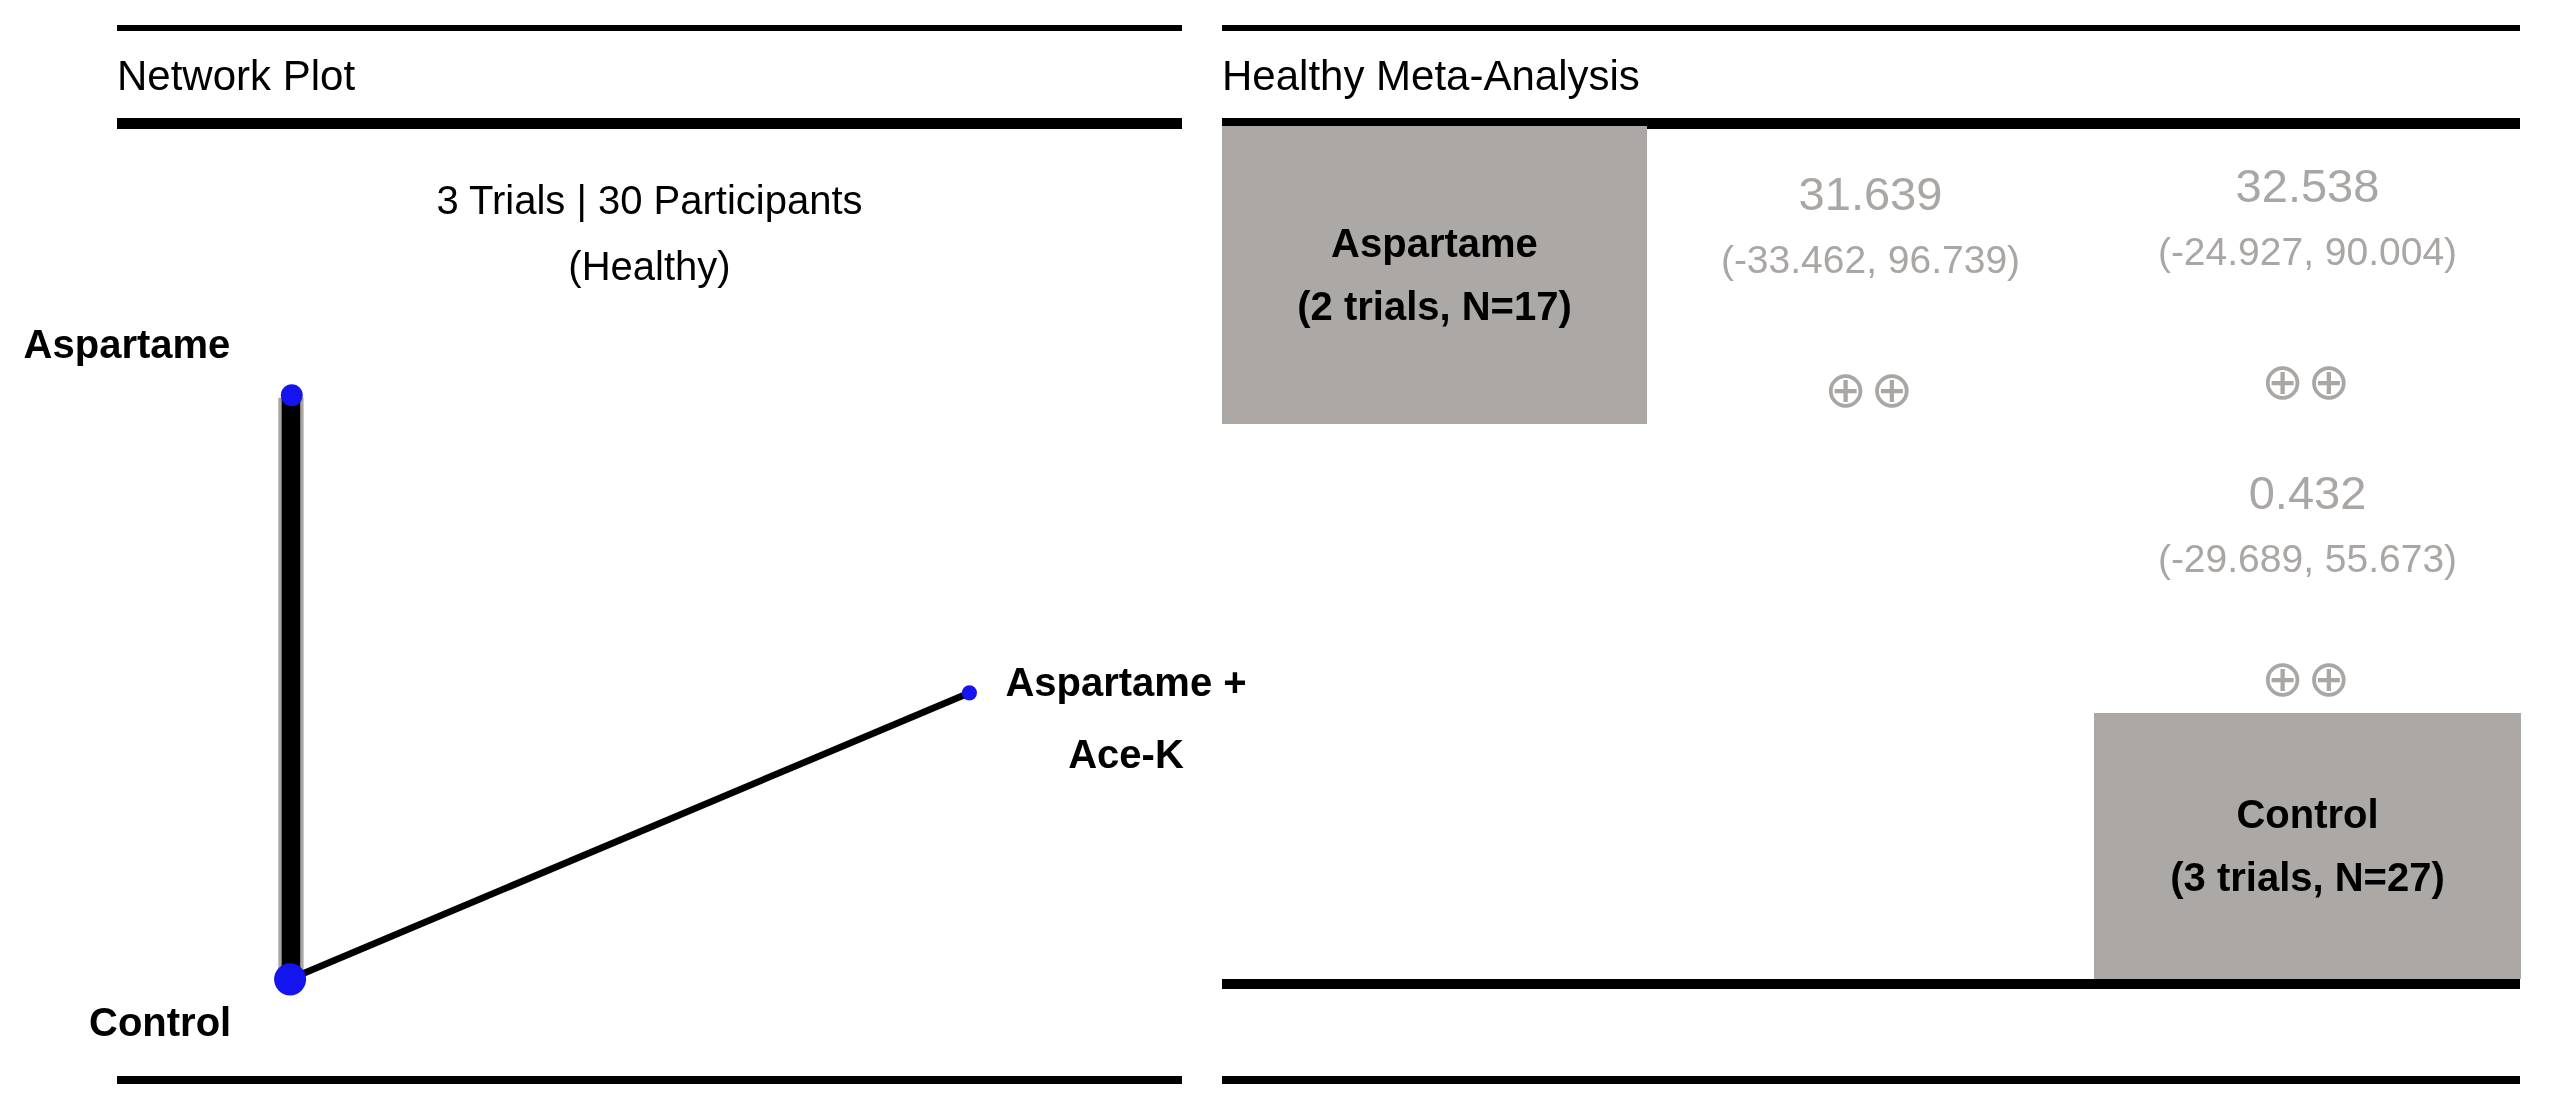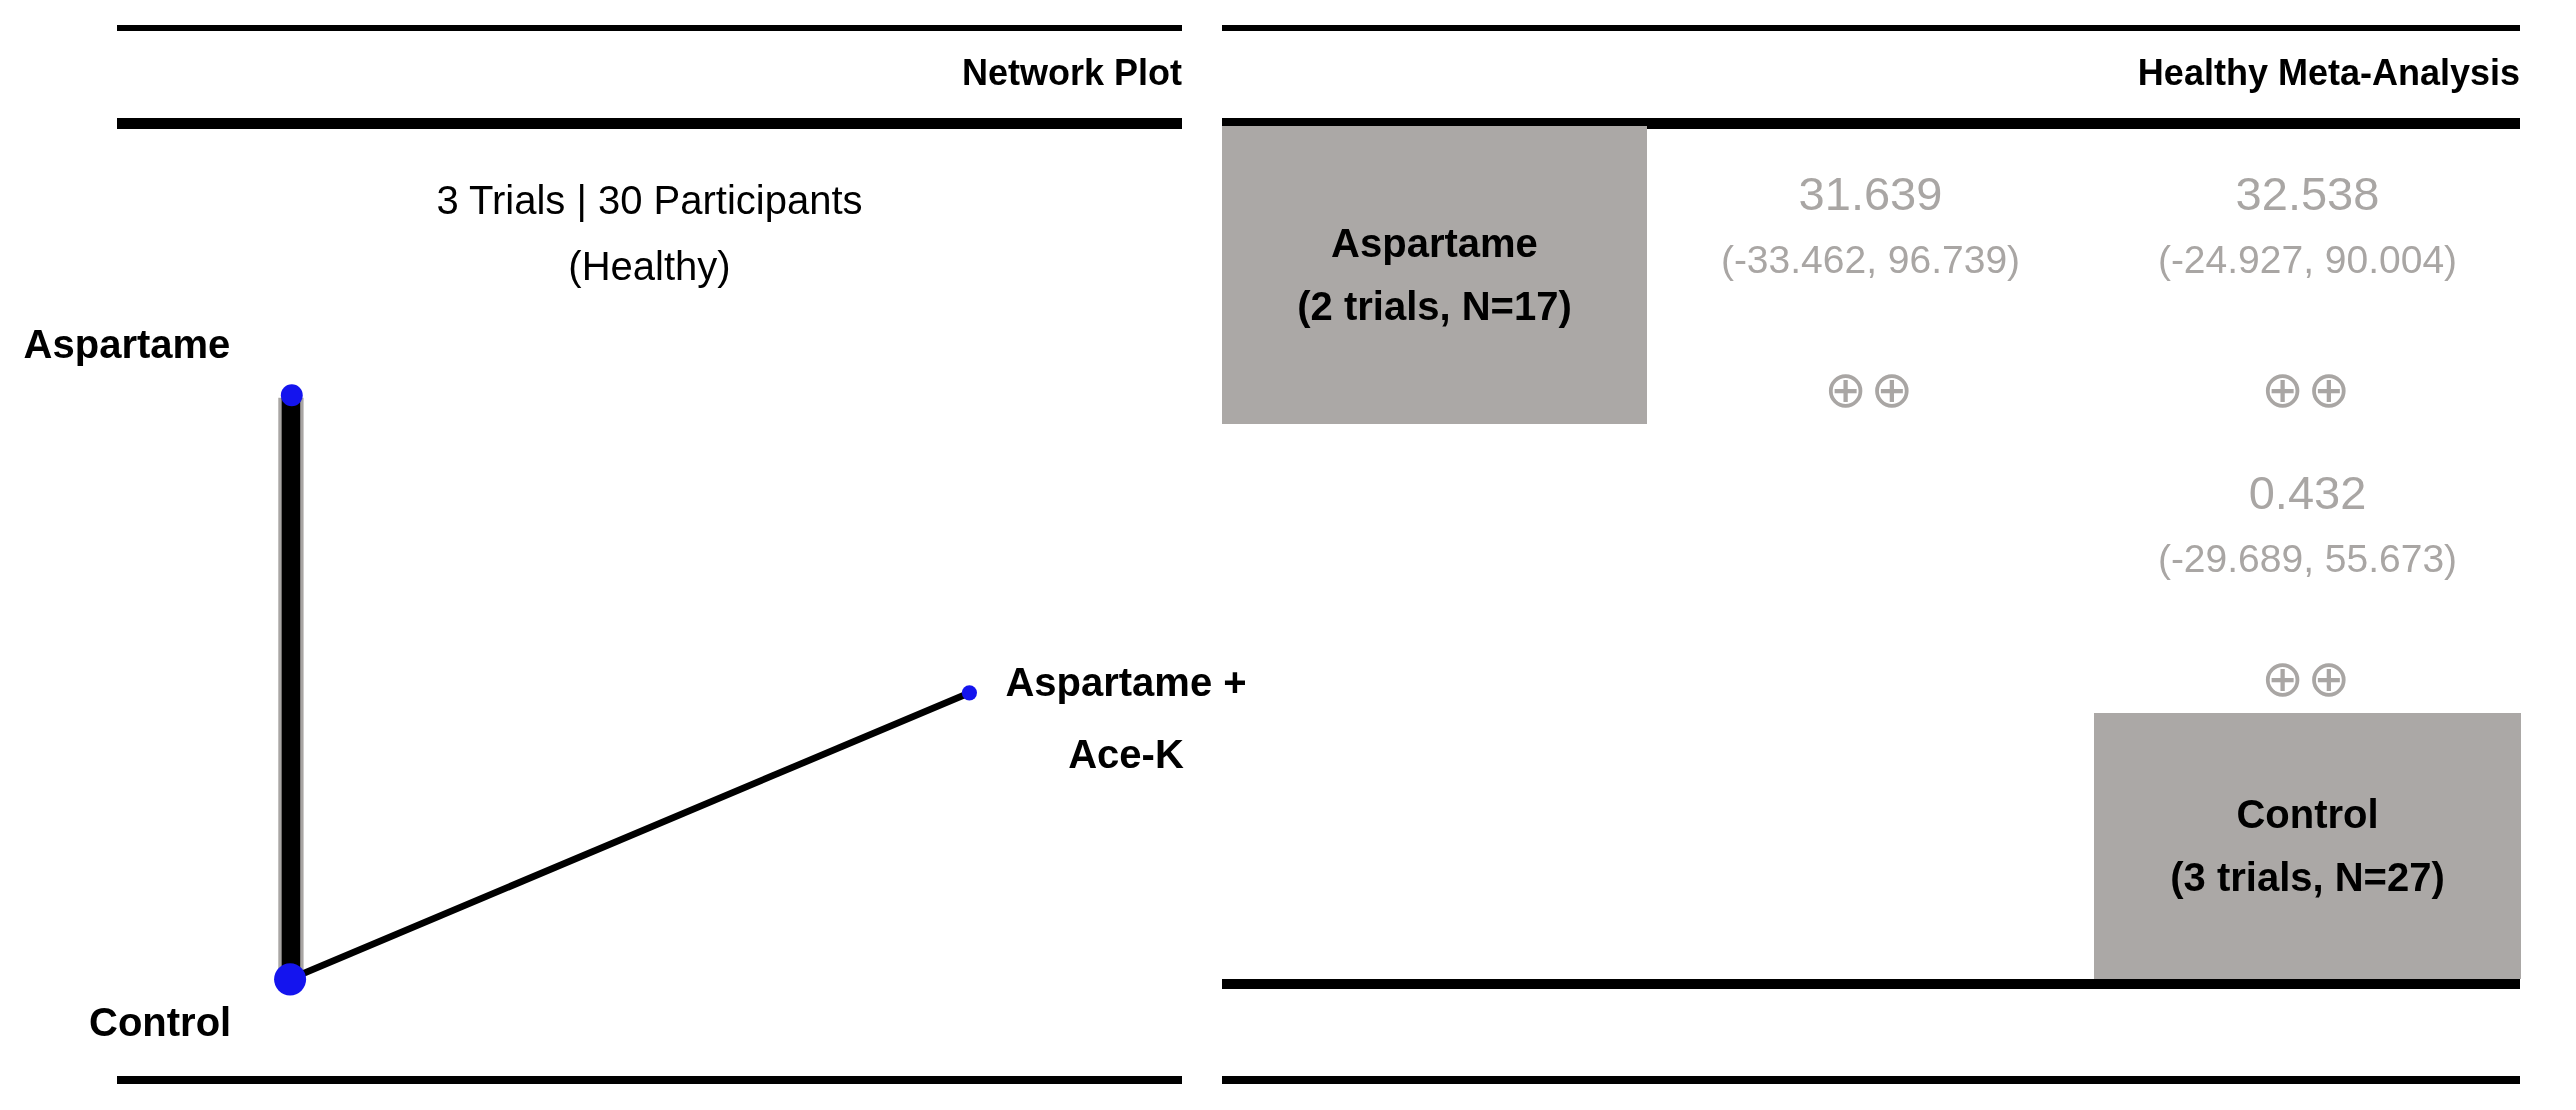--- a/index.html
+++ b/index.html
@@ -6,23 +6,23 @@
   #fig{
     position:relative;
     width:2576px;height:1110px;
     background:#ffffff;
     font-family:"Liberation Sans", sans-serif;
     overflow:hidden;
   }
   .rule{position:absolute;background:#000000;}
   .panel-title{
     position:absolute;
-    text-align:right;
-    font-weight:700;
-    font-size:36px;
+    text-align:left;
+    font-weight:400;
+    font-size:42px;
     color:#000000;
   }
   .subtitle{
     position:absolute;
     text-align:center;
     font-weight:400;
     font-size:40px;
     line-height:66px;
     color:#000000;
   }
@@ -132,21 +132,21 @@
     <div class="t">(2 trials, N=17)</div>
   </div>
 
   <div class="cell val" style="left:1647px;top:126px;width:447px;height:298px;">
     <div class="est">31.639</div>
     <div class="ci">(-33.462, 96.739)</div>
     <div class="spacer"></div>
     <div class="grade">⊕⊕</div>
   </div>
 
-  <div class="cell val" style="left:2094px;top:126px;width:427px;height:298px;text-align:right;">
+  <div class="cell val" style="left:2094px;top:118px;width:427px;height:298px;text-align:right;">
     <div class="est">32.538</div>
     <div class="ci">(-24.927, 90.004)</div>
     <div class="spacer"></div>
     <div class="grade">⊕⊕</div>
   </div>
 
 
   <div class="cell val" style="left:2094px;top:425px;width:427px;height:288px;">
     <div class="est">0.432</div>
     <div class="ci">(-29.689, 55.673)</div>

